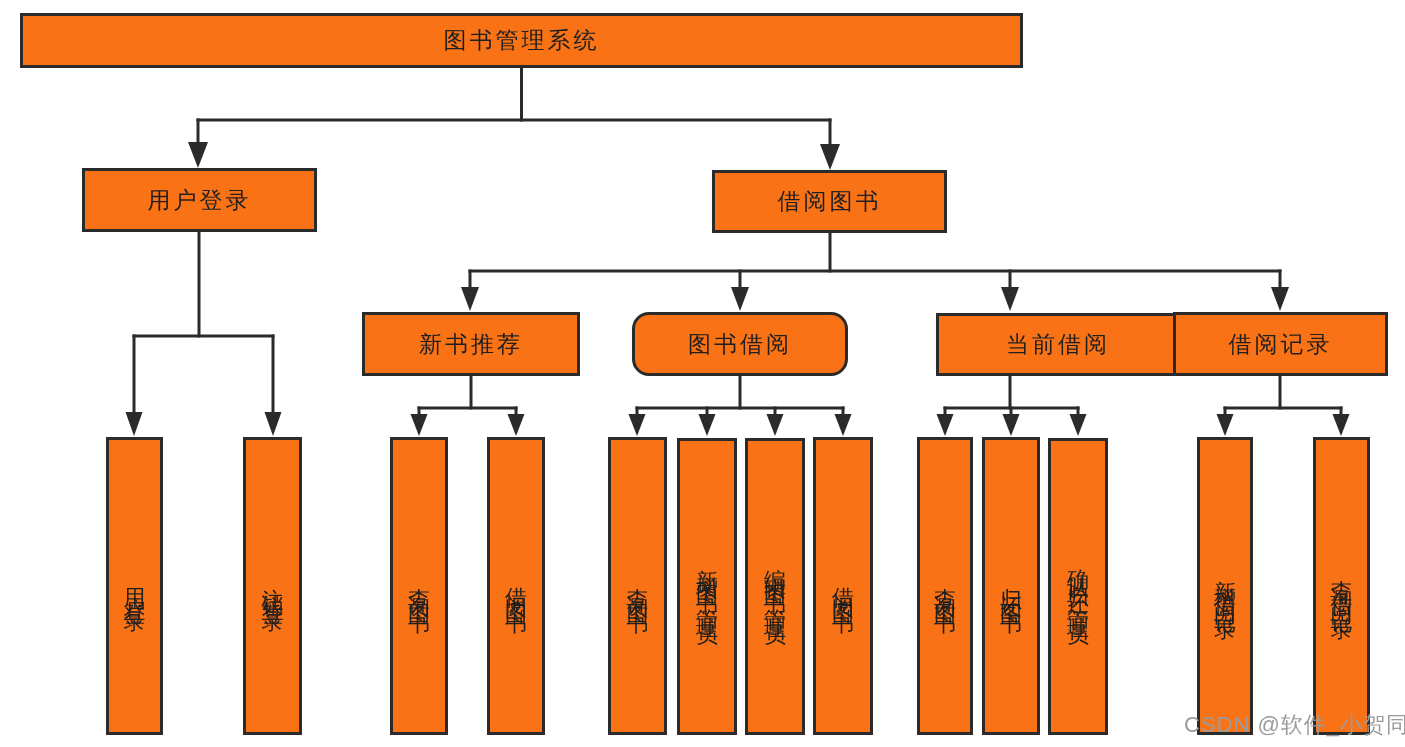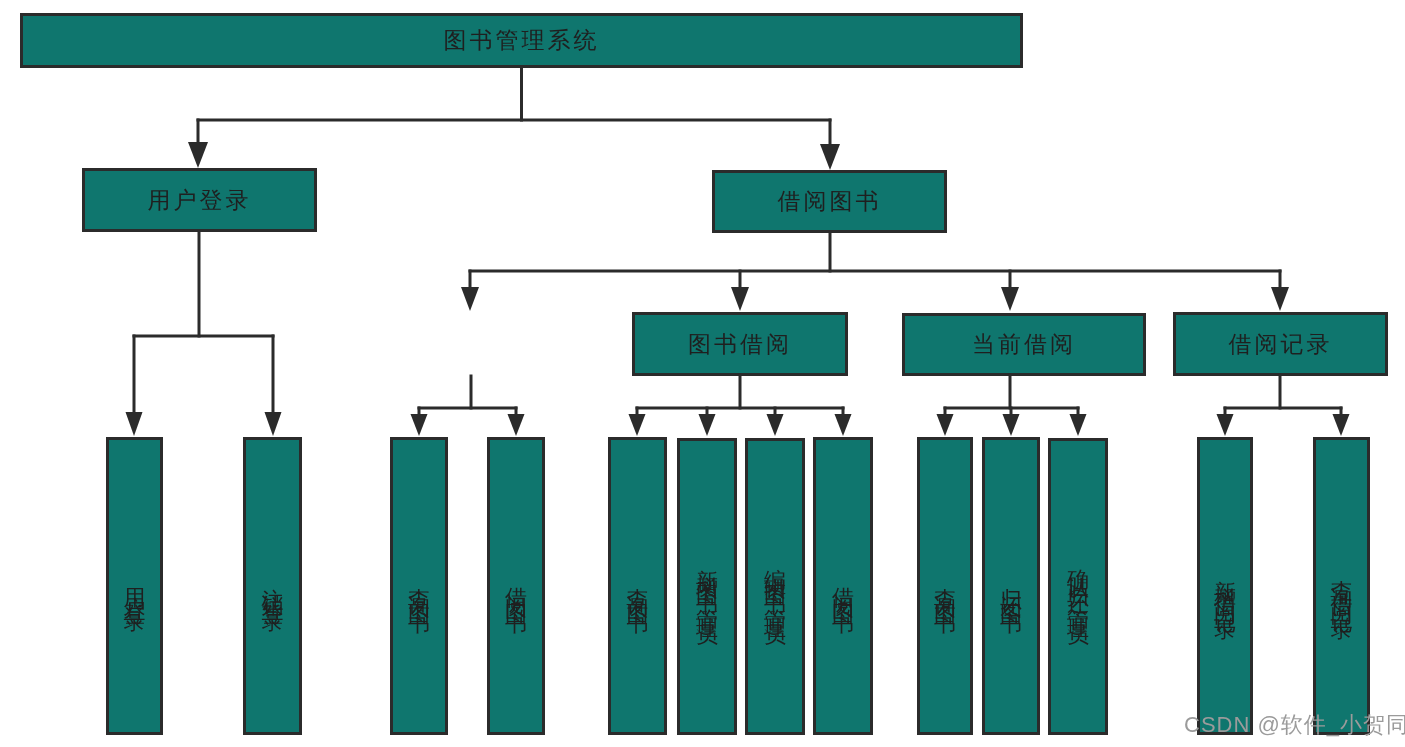--- a/index.html
+++ b/index.html
@@ -17,21 +17,21 @@
   }
   #connectors {
     position: absolute;
     left: 0;
     top: 0;
     z-index: 1;
   }
   .node {
     position: absolute;
     box-sizing: border-box;
-    background: #0f766e;
+    background: #f97316;
     border: 3px solid #2b2b2b;
     display: flex;
     align-items: center;
     justify-content: center;
     color: #1f1f1f;
     z-index: 2;
   }
   .node.h {
     font-size: 23px;
     letter-spacing: 3px;
@@ -130,22 +130,23 @@
   </svg>
 
   <div class="node h" style="left:20px; top:13px; width:1003px; height:55px;">图书管理系统</div>
 
   <div class="node h" style="left:82px; top:168px; width:235px; height:64px;">用户登录</div>
   <div class="node h" style="left:712px; top:170px; width:235px; height:63px;">借阅图书</div>
 
   <div class="node v" style="left:106px; top:437px; width:57px; height:298px;">用户登录</div>
   <div class="node v" style="left:243px; top:437px; width:59px; height:298px;">注销登录</div>
 
-  <div class="node h" style="left:632px; top:312px; width:216px; height:64px;">图书借阅</div>
-  <div class="node h" style="left:902px; top:313px; width:244px; height:63px;">当前借阅</div>
+  <div class="node h" style="left:362px; top:312px; width:218px; height:64px;">新书推荐</div>
+  <div class="node h" style="left:632px; top:312px; width:216px; height:64px;border-radius:17px;">图书借阅</div>
+  <div class="node h" style="left:936px; top:313px; width:244px; height:63px;">当前借阅</div>
   <div class="node h" style="left:1173px; top:312px; width:215px; height:64px;">借阅记录</div>
 
   <div class="node v" style="left:390px; top:437px; width:58px; height:298px;">查询图书</div>
   <div class="node v" style="left:487px; top:437px; width:58px; height:298px;">借阅图书</div>
 
   <div class="node v" style="left:608px; top:437px; width:59px; height:298px;">查询图书</div>
   <div class="node v" style="left:677px; top:438px; width:60px; height:297px;">新增图书（管理员）</div>
   <div class="node v" style="left:745px; top:438px; width:60px; height:297px;">编辑图书（管理员）</div>
   <div class="node v" style="left:813px; top:437px; width:60px; height:298px;">借阅图书</div>
 

